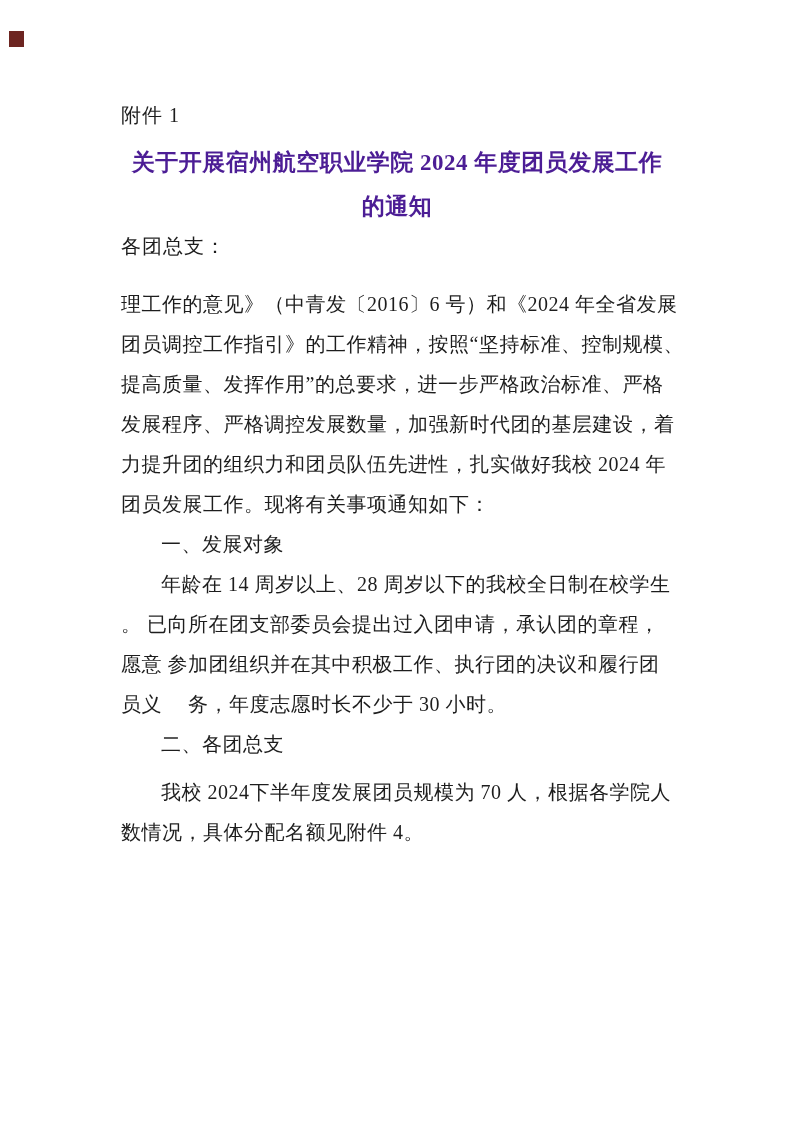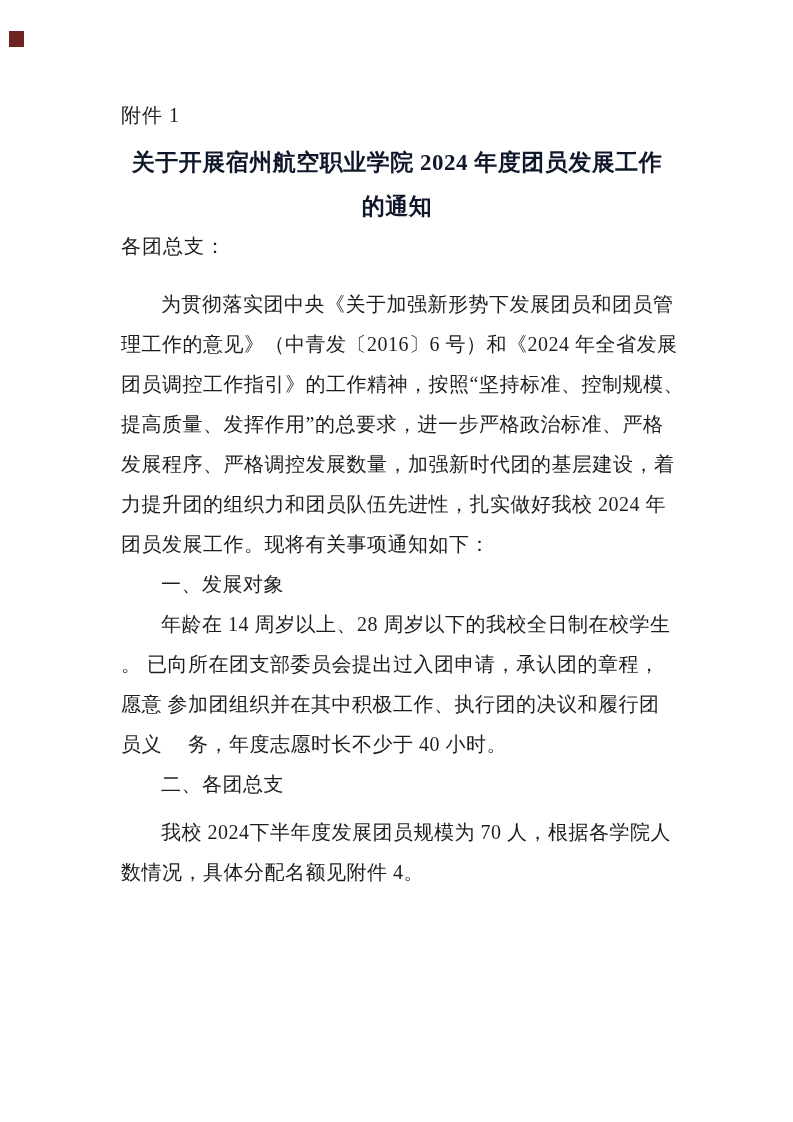--- a/index.html
+++ b/index.html
@@ -31,21 +31,21 @@
     font-size: 20px;
     line-height: 24px;
     letter-spacing: 1px;
   }
   .title {
     margin: 14px 0 0 0;
     font-size: 23px;
     font-weight: bold;
     text-align: center;
     letter-spacing: 0.5px;
-    color: #0f172a;
+    color: #4c1d95;
   }
   .title .title-line {
     display: block;
     line-height: 44px;
     white-space: nowrap;
   }
   .salutation {
     margin-top: 2px;
     font-size: 20px;
     line-height: 30px;
@@ -84,36 +84,35 @@
     <div class="attachment">附件 1</div>
 
     <h1 class="title">
       <span class="title-line">关于开展宿州航空职业学院 2024 年度团员发展工作</span>
       <span class="title-line">的通知</span>
     </h1>
 
     <div class="salutation">各团总支：</div>
 
     <div class="para mt23">
-      <div class="line indent">为贯彻落实团中央《关于加强新形势下发展团员和团员管</div>
       <div class="line">理工作的意见》（中青发〔2016〕6 号）和《2024 年全省发展</div>
       <div class="line">团员调控工作指引》的工作精神，按照“坚持标准、控制规模、</div>
       <div class="line">提高质量、发挥作用”的总要求，进一步严格政治标准、严格</div>
       <div class="line">发展程序、严格调控发展数量，加强新时代团的基层建设，着</div>
       <div class="line">力提升团的组织力和团员队伍先进性，扎实做好我校 2024 年</div>
       <div class="line">团员发展工作。现将有关事项通知如下：</div>
     </div>
 
     <div class="line indent">一、发展对象</div>
 
     <div class="para">
       <div class="line indent">年龄在 14 周岁以上、28 周岁以下的我校全日制在校学生</div>
       <div class="line">。 已向所在团支部委员会提出过入团申请，承认团的章程，</div>
       <div class="line">愿意 参加团组织并在其中积极工作、执行团的决议和履行团</div>
-      <div class="line">员义　 务，年度志愿时长不少于 40 小时。</div>
+      <div class="line">员义　 务，年度志愿时长不少于 30 小时。</div>
     </div>
 
     <div class="line indent">二、各团总支</div>
 
     <div class="para mt8">
       <div class="line indent">我校 2024下半年度发展团员规模为 70 人，根据各学院人</div>
       <div class="line">数情况，具体分配名额见附件 4。</div>
     </div>
 
 

